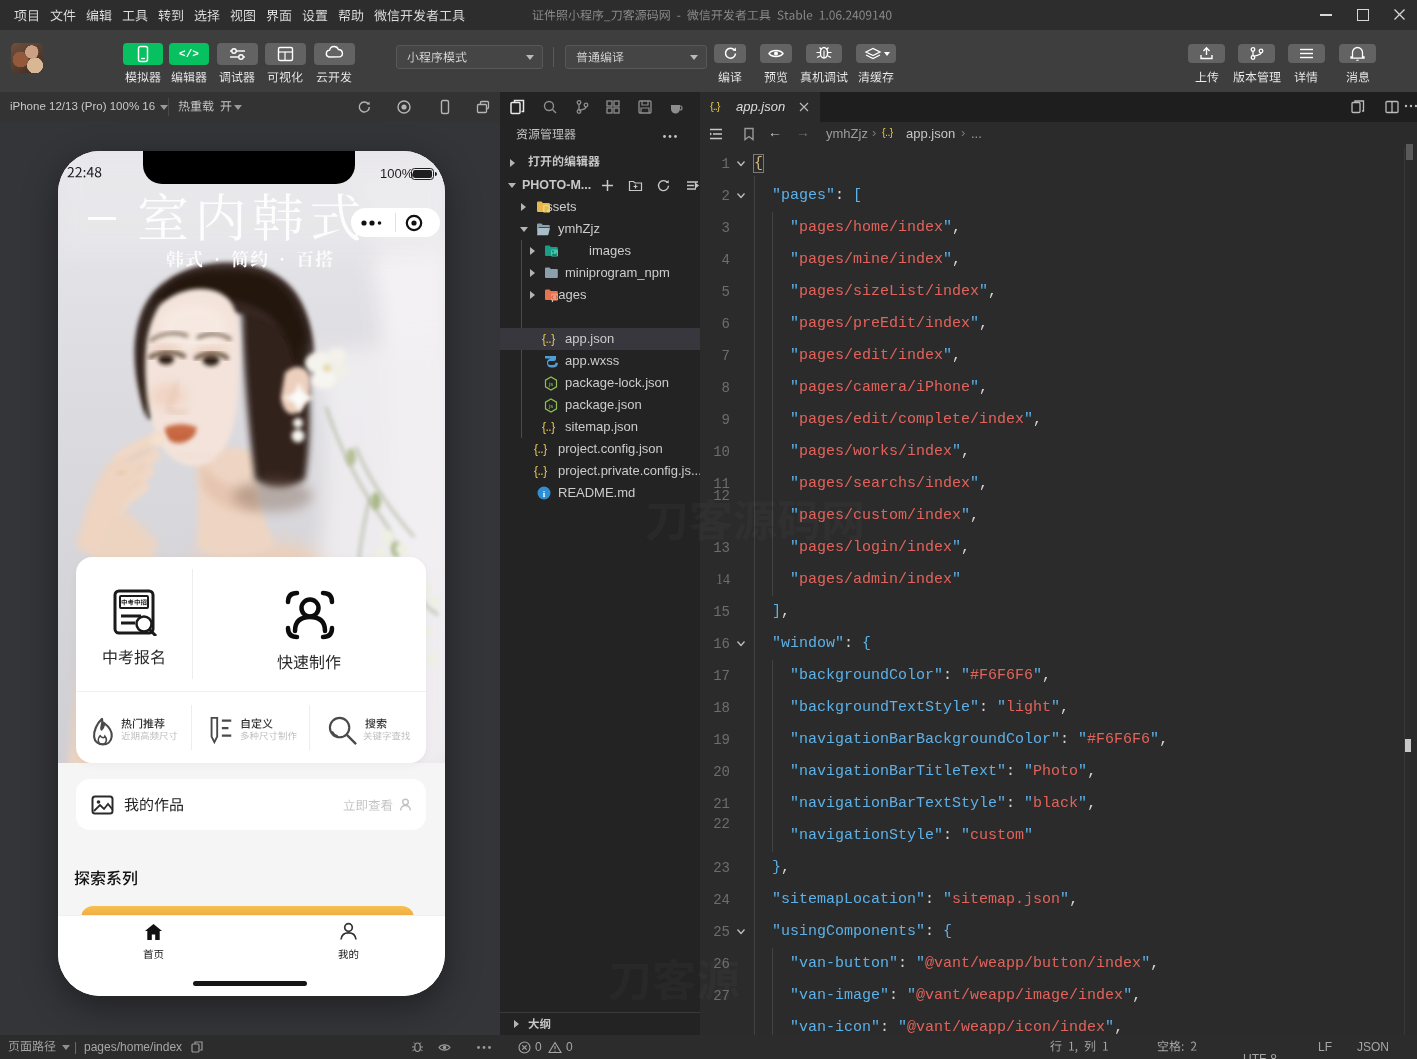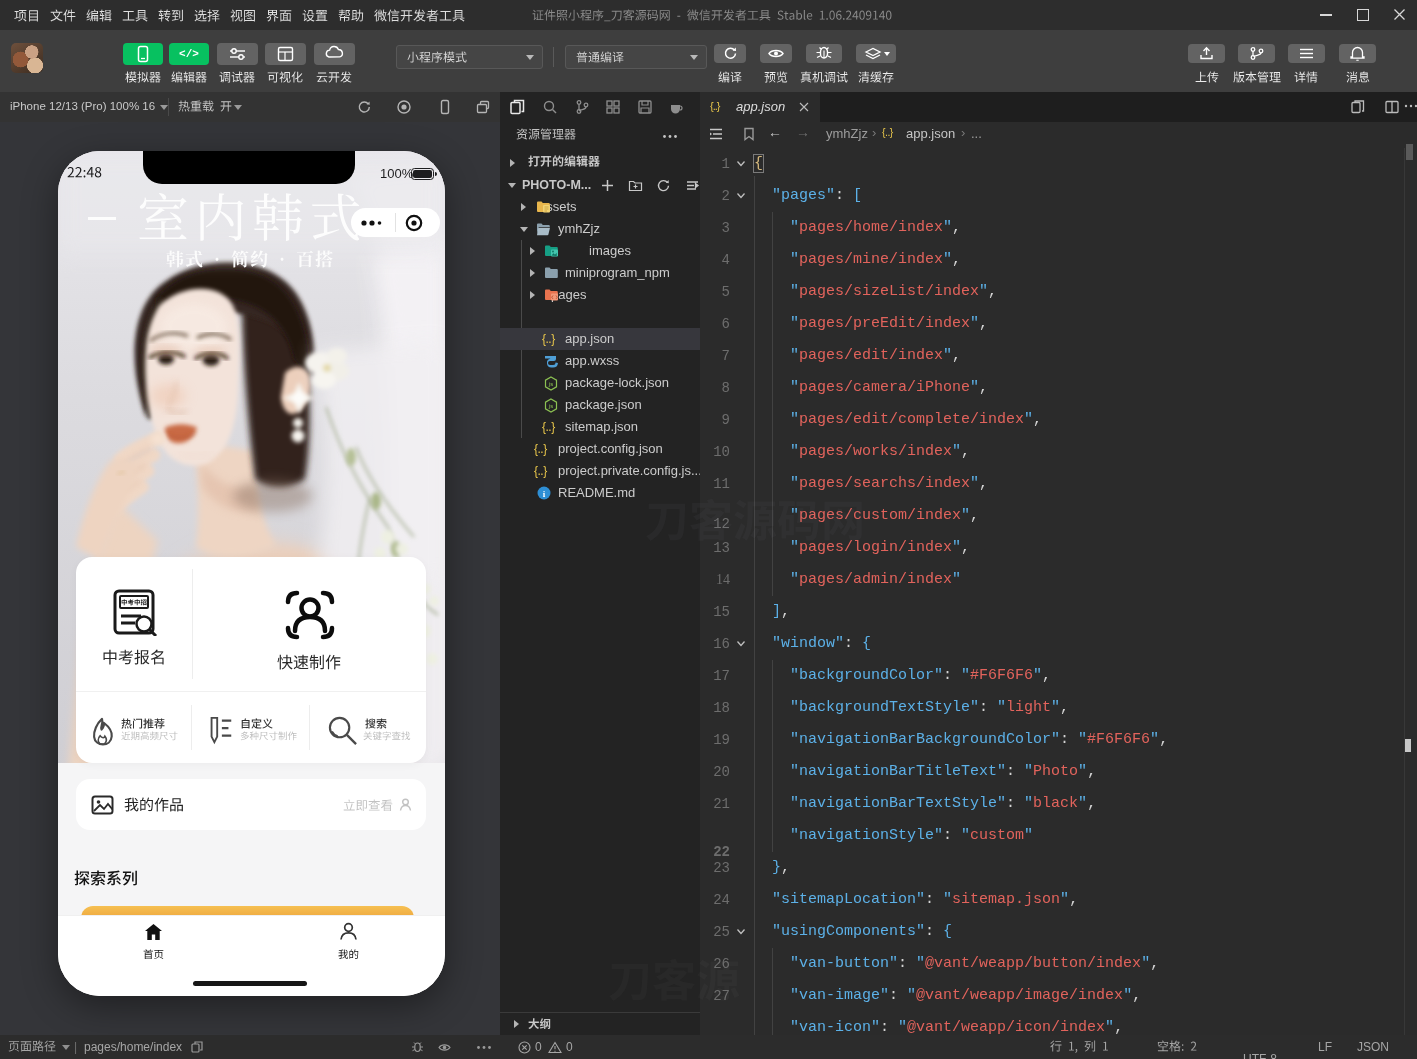--- a/index.html
+++ b/index.html
@@ -774,21 +774,21 @@
       <div class="ln" style="top:192px;">7</div>
       <div class="cl" style="top:192px;">    <span class="q">"</span><span class="v">pages/edit/index</span><span class="q">"</span>,</div>
       <div class="ln" style="top:224px;">8</div>
       <div class="cl" style="top:224px;">    <span class="q">"</span><span class="v">pages/camera/iPhone</span><span class="q">"</span>,</div>
       <div class="ln" style="top:256px;">9</div>
       <div class="cl" style="top:256px;">    <span class="q">"</span><span class="v">pages/edit/complete/index</span><span class="q">"</span>,</div>
       <div class="ln" style="top:288px;">10</div>
       <div class="cl" style="top:288px;">    <span class="q">"</span><span class="v">pages/works/index</span><span class="q">"</span>,</div>
       <div class="ln" style="top:320px;">11</div>
       <div class="cl" style="top:320px;">    <span class="q">"</span><span class="v">pages/searchs/index</span><span class="q">"</span>,</div>
-      <div class="ln" style="top:360px;">12</div>
+      <div class="ln" style="top:332px;">12</div>
       <div class="cl" style="top:352px;">    <span class="q">"</span><span class="v">pages/custom/index</span><span class="q">"</span>,</div>
       <div class="ln" style="top:384px;">13</div>
       <div class="cl" style="top:384px;">    <span class="q">"</span><span class="v">pages/login/index</span><span class="q">"</span>,</div>
       <div class="ln" style="top:416px;font-family:Liberation Serif, serif;">14</div>
       <div class="cl" style="top:416px;">    <span class="q">"</span><span class="v">pages/admin/index</span><span class="q">"</span></div>
       <div class="ln" style="top:448px;">15</div>
       <div class="cl" style="top:448px;">  <span class="b">]</span>,</div>
       <div class="ln" style="top:480px;">16</div>
       <div class="fold" style="top:480px;"><svg width="10" height="10" viewBox="0 0 10 10" style="margin-top:11px;">
             <path d="M1.5 2.5 L5 6.5 L8.5 2.5" fill="none" stroke="#c0c0c0" stroke-width="1.3"></path>
@@ -797,21 +797,21 @@
       <div class="ln" style="top:512px;">17</div>
       <div class="cl" style="top:512px;">    <span class="k">"backgroundColor"</span>: <span class="q">"</span><span class="v">#F6F6F6</span><span class="q">"</span>,</div>
       <div class="ln" style="top:544px;">18</div>
       <div class="cl" style="top:544px;">    <span class="k">"backgroundTextStyle"</span>: <span class="q">"</span><span class="v">light</span><span class="q">"</span>,</div>
       <div class="ln" style="top:576px;">19</div>
       <div class="cl" style="top:576px;">    <span class="k">"navigationBarBackgroundColor"</span>: <span class="q">"</span><span class="v">#F6F6F6</span><span class="q">"</span>,</div>
       <div class="ln" style="top:608px;">20</div>
       <div class="cl" style="top:608px;">    <span class="k">"navigationBarTitleText"</span>: <span class="q">"</span><span class="v">Photo</span><span class="q">"</span>,</div>
       <div class="ln" style="top:640px;">21</div>
       <div class="cl" style="top:640px;">    <span class="k">"navigationBarTextStyle"</span>: <span class="q">"</span><span class="v">black</span><span class="q">"</span>,</div>
-      <div class="ln" style="top:688px;font-weight:bold;">22</div>
+      <div class="ln" style="top:660px;">22</div>
       <div class="cl" style="top:672px;">    <span class="k">"navigationStyle"</span>: <span class="q">"</span><span class="v">custom</span><span class="q">"</span></div>
       <div class="ln" style="top:704px;">23</div>
       <div class="cl" style="top:704px;">  <span class="b">}</span>,</div>
       <div class="ln" style="top:736px;">24</div>
       <div class="cl" style="top:736px;">  <span class="k">"sitemapLocation"</span>: <span class="q">"</span><span class="v">sitemap.json</span><span class="q">"</span>,</div>
       <div class="ln" style="top:768px;">25</div>
       <div class="fold" style="top:768px;"><svg width="10" height="10" viewBox="0 0 10 10" style="margin-top:11px;">
             <path d="M1.5 2.5 L5 6.5 L8.5 2.5" fill="none" stroke="#c0c0c0" stroke-width="1.3"></path>
           </svg></div>
       <div class="cl" style="top:768px;">  <span class="k">"usingComponents"</span>: <span class="b">{</span></div>

